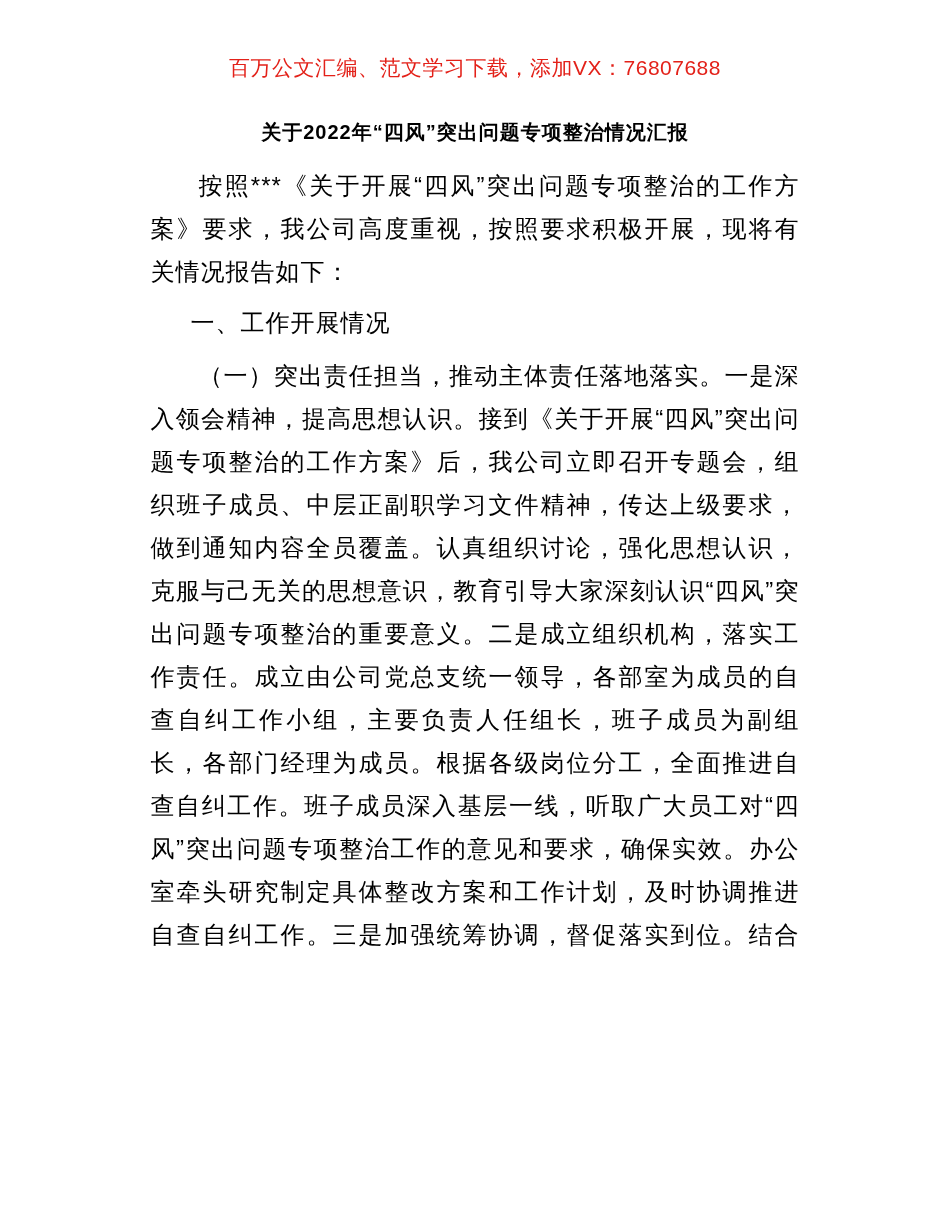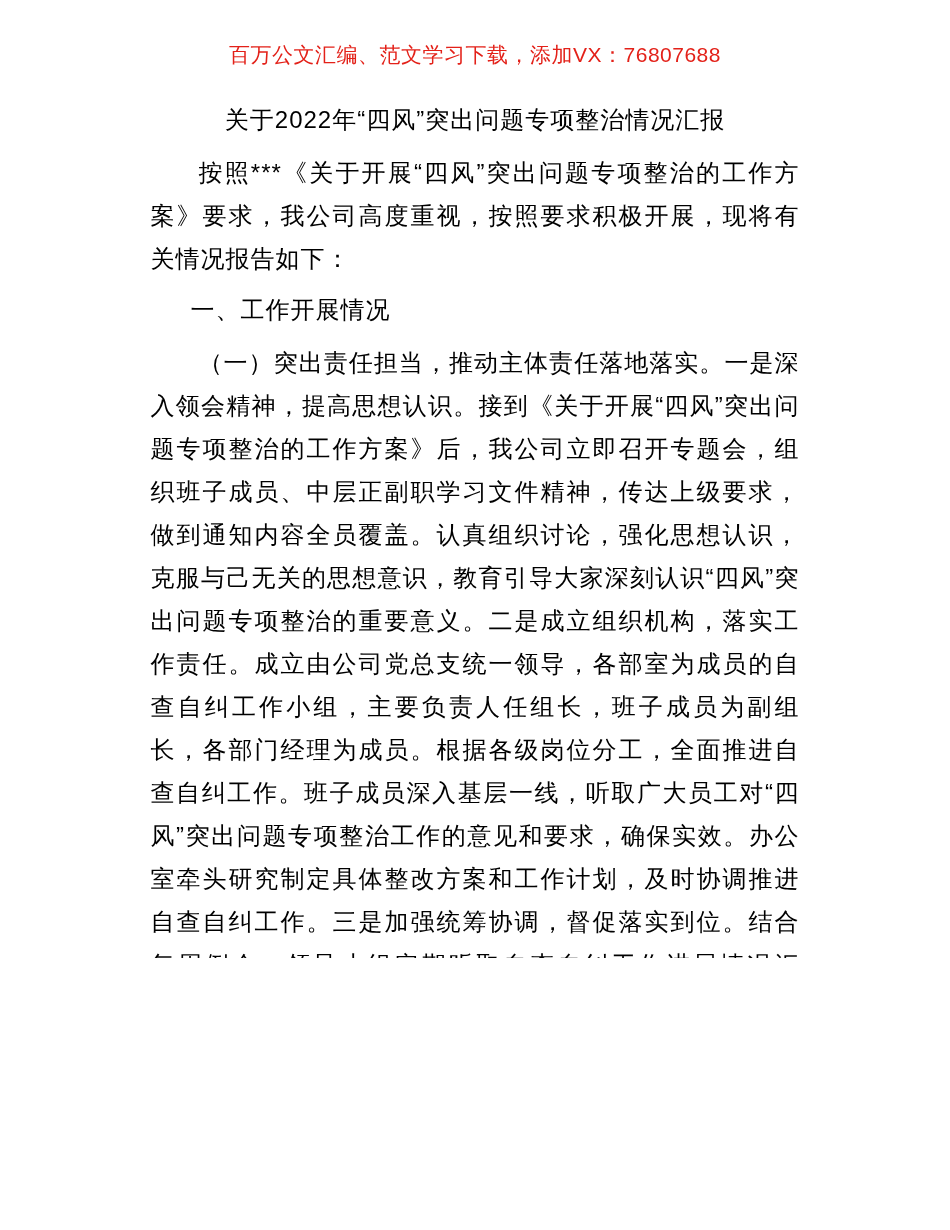--- a/index.html
+++ b/index.html
@@ -5,39 +5,39 @@
   html, body {
     margin: 0;
     padding: 0;
     background: #ffffff;
   }
   .page {
     position: relative;
     width: 950px;
     height: 958px;
     box-sizing: border-box;
-    padding-top: 42px;
+    padding-top: 55px;
     background: #ffffff;
     color: #000000;
     font-family: "Liberation Sans", sans-serif;
     overflow: hidden;
   }
   .notice {
     text-align: center;
     font-size: 21px;
     line-height: 26px;
     letter-spacing: 0.5px;
     color: #e32119;
   }
   .doc-title {
     width: 640px;
     margin: 28px auto 0;
     text-align: center;
-    font-size: 24px;
-    font-weight: 400;
+    font-size: 20px;
+    font-weight: 700;
     line-height: 47px;
     letter-spacing: 1px;
   }
   .content {
     width: 665px;
     margin: 0 auto;
     font-size: 24px;
     line-height: 43px;
     letter-spacing: 1px;
     text-align: justify;

